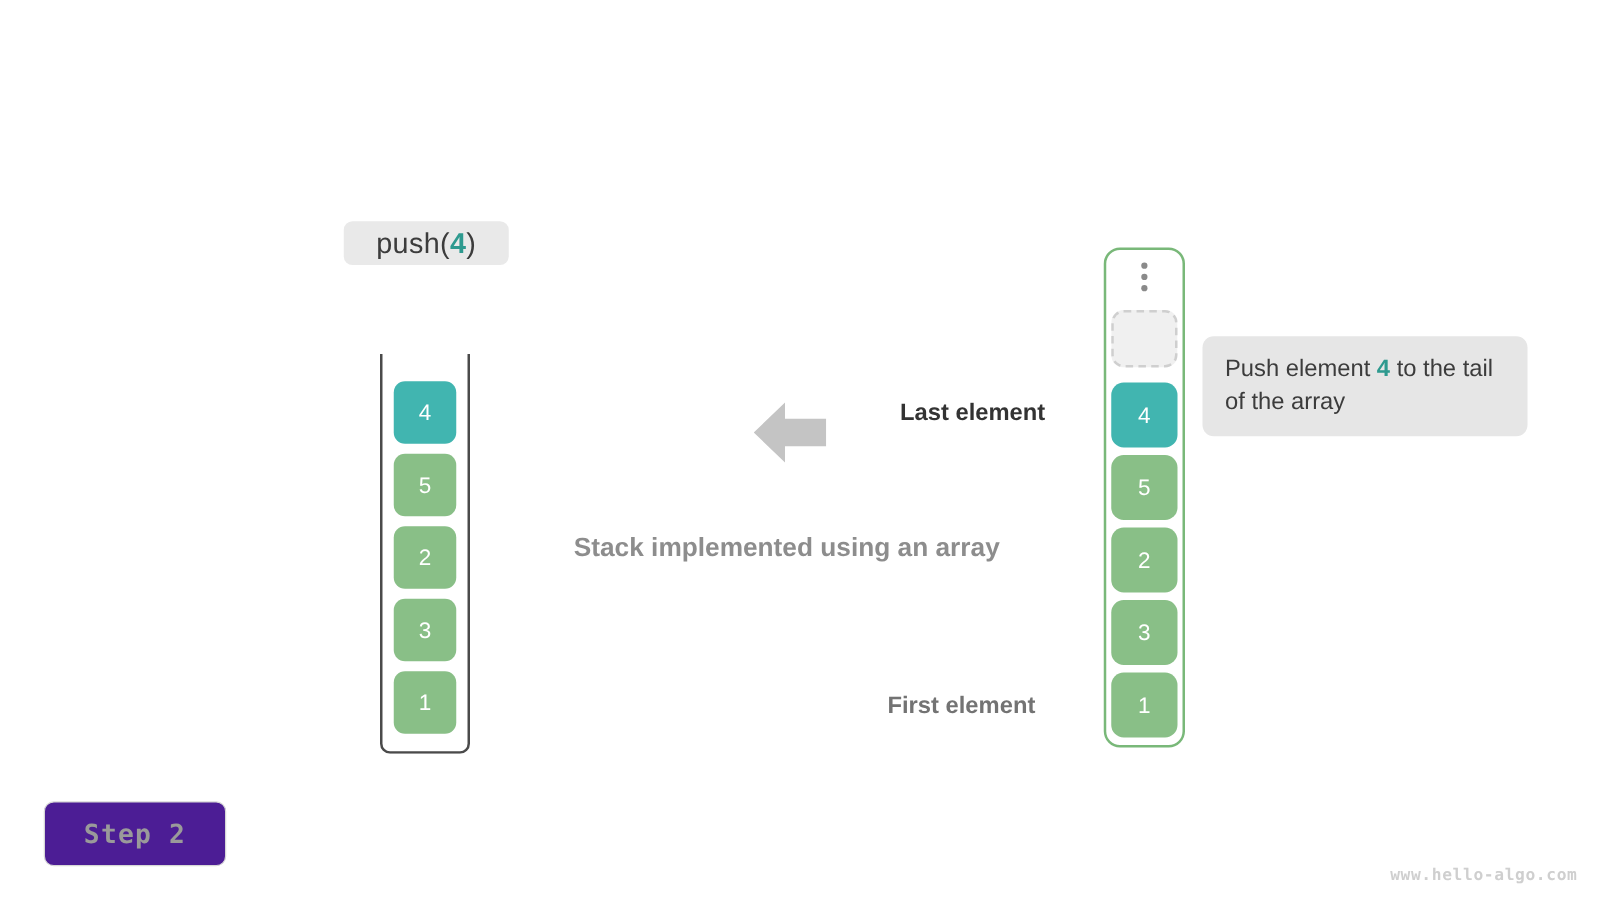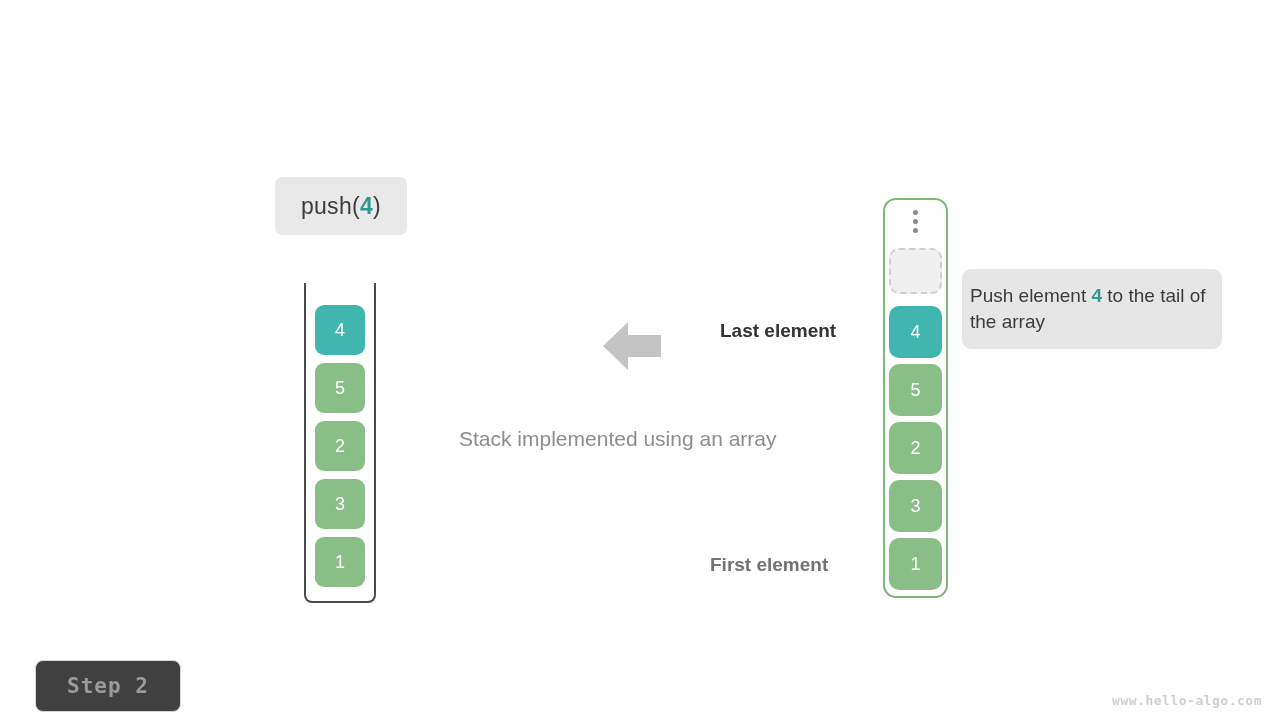--- a/index.html
+++ b/index.html
@@ -14,21 +14,21 @@
     overflow: hidden;
     font-family: "Liberation Sans", sans-serif;
   }
 
   
   #op-label {
     position: absolute;
     left: 275px;
     top: 177px;
     width: 132px;
-    height: 58px;
+    height: 35px;
     background: #e9e9e9;
     border-radius: 7px;
     display: flex;
     align-items: center;
     justify-content: center;
     font-size: 23px;
     color: #3c3c3c;
     letter-spacing: 0.3px;
   }
   #op-label .accent {
@@ -108,20 +108,21 @@
     color: #737373;
     white-space: nowrap;
   }
   #caption-main {
     position: absolute;
     left: 459px;
     top: 427px;
     font-size: 21px;
     color: #8d8d8d;
     white-space: nowrap;
+    font-weight: bold;
   }
 
   
   #array-group {
     position: absolute;
     left: 883px;
     top: 198px;
     width: 65px;
     height: 400px;
   }
@@ -181,21 +182,21 @@
   .acell.green { background: #89bf87; }
   .acell.teal  { background: #41b5b0; }
 
   
   #tooltip {
     position: absolute;
     left: 962px;
     top: 269px;
     width: 260px;
     box-sizing: border-box;
-    padding: 14px 8px;
+    padding: 14px 18px;
     background: #e6e6e6;
     border-radius: 9px;
     font-size: 19px;
     line-height: 1.38;
     color: #3c3c3c;
   }
   #tooltip .accent {
     color: #2e9a8f;
     font-weight: bold;
   }
@@ -203,30 +204,29 @@
   
   #step-badge {
     position: absolute;
     left: 35px;
     top: 641px;
     width: 146px;
     height: 52px;
     box-sizing: border-box;
     border: 1px solid #d7d7d7;
     border-radius: 8px;
-    background: #404040;
+    background: #4c1d95;
     display: flex;
     align-items: center;
     justify-content: center;
     font-family: "DejaVu Sans Mono", monospace;
     font-size: 21px;
     font-weight: bold;
     color: #9a9a9a;
     letter-spacing: 1px;
-    margin-top: 19px;
   }
 
   
   #watermark {
     position: absolute;
     right: 18px;
     bottom: 12px;
     font-family: "DejaVu Sans Mono", monospace;
     font-size: 13px;
     color: #cfcfcf;

